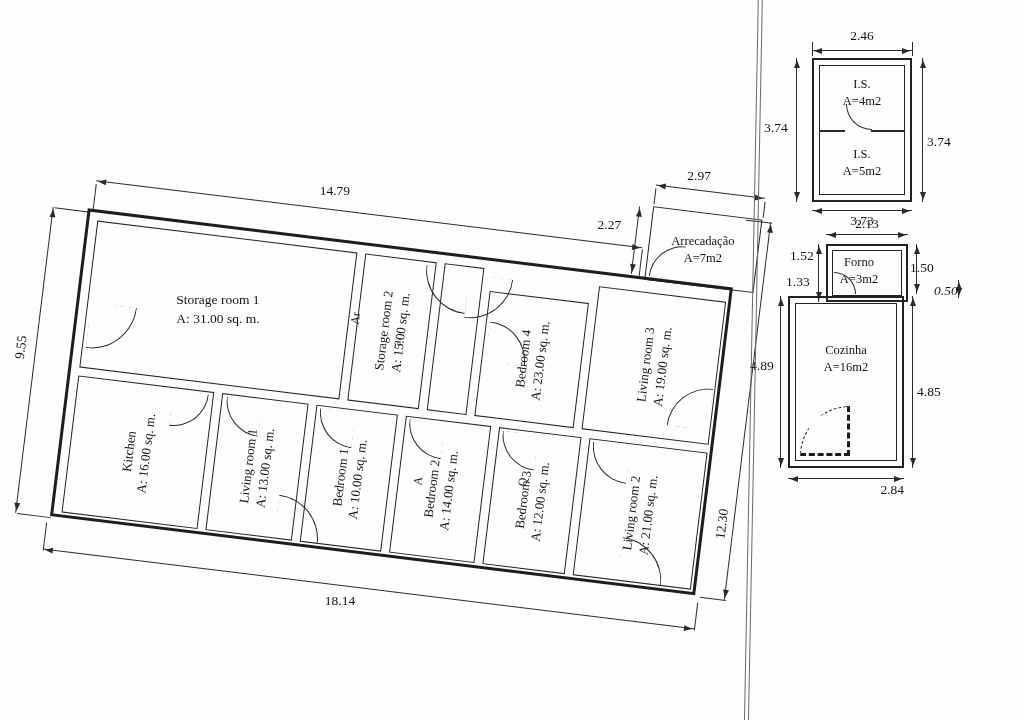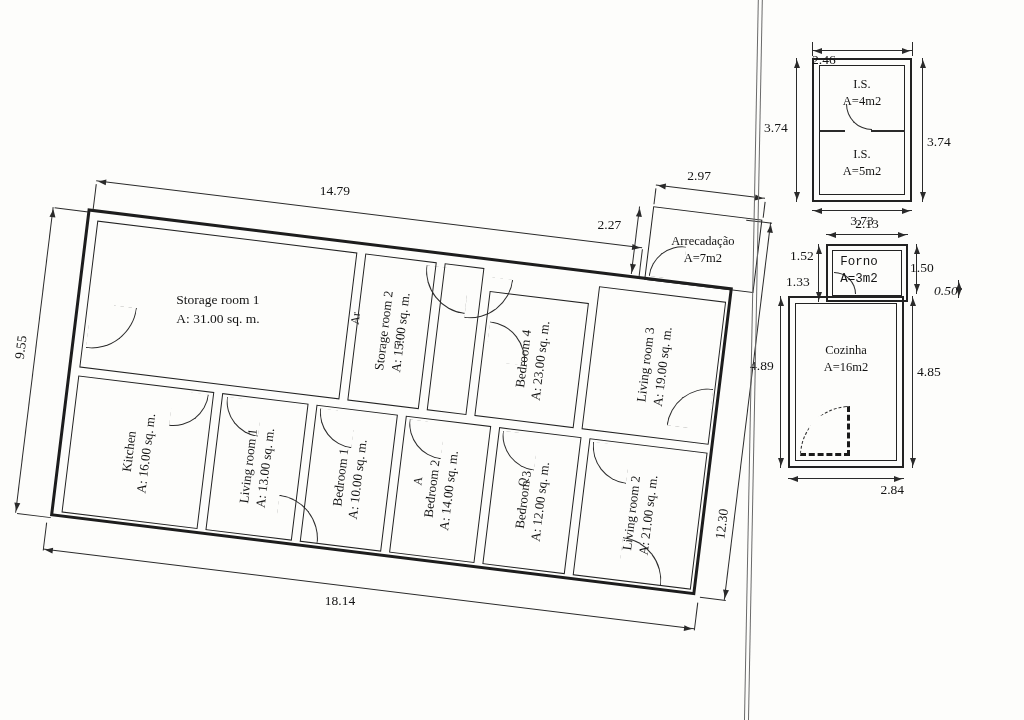--- a/index.html
+++ b/index.html
@@ -186,34 +186,34 @@
 <div class="arc arc-bl" style="left:846px;top:104px;width:26px;height:26px;"></div>
 <div class="blab" style="left:819px;top:76px;width:86px;">
   <span>I.S.</span>
   <span>A=4m2</span>
 </div>
 <div class="blab" style="left:819px;top:146px;width:86px;">
   <span>I.S.</span>
   <span>A=5m2</span>
 </div>
 <div class="dimh" style="left:812px;top:50px;width:100px;"></div>
-<div class="dlab" style="left:812px;top:28px;width:100px;margin-top:24px;">2.46</div>
+<div class="dlab" style="left:812px;top:28px;width:100px;text-align:center;">2.46</div>
 <div class="lv" style="left:812px;top:42px;height:14px;"></div>
 <div class="lv" style="left:912px;top:42px;height:14px;"></div>
 <div class="dimv" style="left:796px;top:58px;height:144px;"></div>
 <div class="dlab" style="left:764px;top:120px;">3.74</div>
 <div class="dimv" style="left:922px;top:58px;height:144px;"></div>
 <div class="dlab" style="left:927px;top:134px;">3.74</div>
 <div class="dimh" style="left:812px;top:210px;width:100px;"></div>
 <div class="dlab" style="left:812px;top:213px;width:100px;text-align:center;">3.73</div>
 
 <div class="box" style="left:826px;top:244px;width:82px;height:58px;"></div>
 <div class="inbox" style="left:832px;top:250px;width:70px;height:46px;"></div>
 <div class="arc arc-tr" style="left:834px;top:272px;width:22px;height:22px;"></div>
-<div class="blab" style="left:832px;top:254px;width:54px;font-family:Liberation Mono, monospace;">
+<div class="blab" style="left:832px;top:254px;width:54px;">
   <span>Forno</span>
   <span>A=3m2</span>
 </div>
 <div class="dimh" style="left:826px;top:234px;width:82px;"></div>
 <div class="dlab" style="left:826px;top:216px;width:82px;text-align:center;">2.13</div>
 <div class="dimv" style="left:818px;top:244px;height:58px;"></div>
 <div class="dlab" style="left:790px;top:248px;">1.52</div>
 <div class="dlab" style="left:786px;top:274px;">1.33</div>
 <div class="dimv" style="left:916px;top:244px;height:50px;"></div>
 <div class="dlab" style="left:910px;top:260px;">1.50</div>
@@ -223,17 +223,17 @@
 <div class="box" style="left:788px;top:296px;width:116px;height:172px;"></div>
 <div class="inbox" style="left:795px;top:303px;width:102px;height:158px;"></div>
 <div class="arc arc-tl dashed" style="left:800px;top:406px;width:50px;height:50px;"></div>
 <div class="blab" style="left:795px;top:342px;width:102px;">
   <span>Cozinha</span>
   <span>A=16m2</span>
 </div>
 <div class="dimv" style="left:780px;top:296px;height:172px;"></div>
 <div class="dlab" style="left:750px;top:358px;">4.89</div>
 <div class="dimv" style="left:912px;top:296px;height:172px;"></div>
-<div class="dlab" style="left:917px;top:364px;">4.85</div>
+<div class="dlab" style="left:917px;top:384px;">4.85</div>
 <div class="dimh" style="left:788px;top:478px;width:116px;"></div>
 <div class="dlab" style="left:788px;top:482px;width:116px;text-align:right;">2.84</div>
 
 <div class="fold"></div>
 
 </body></html>

